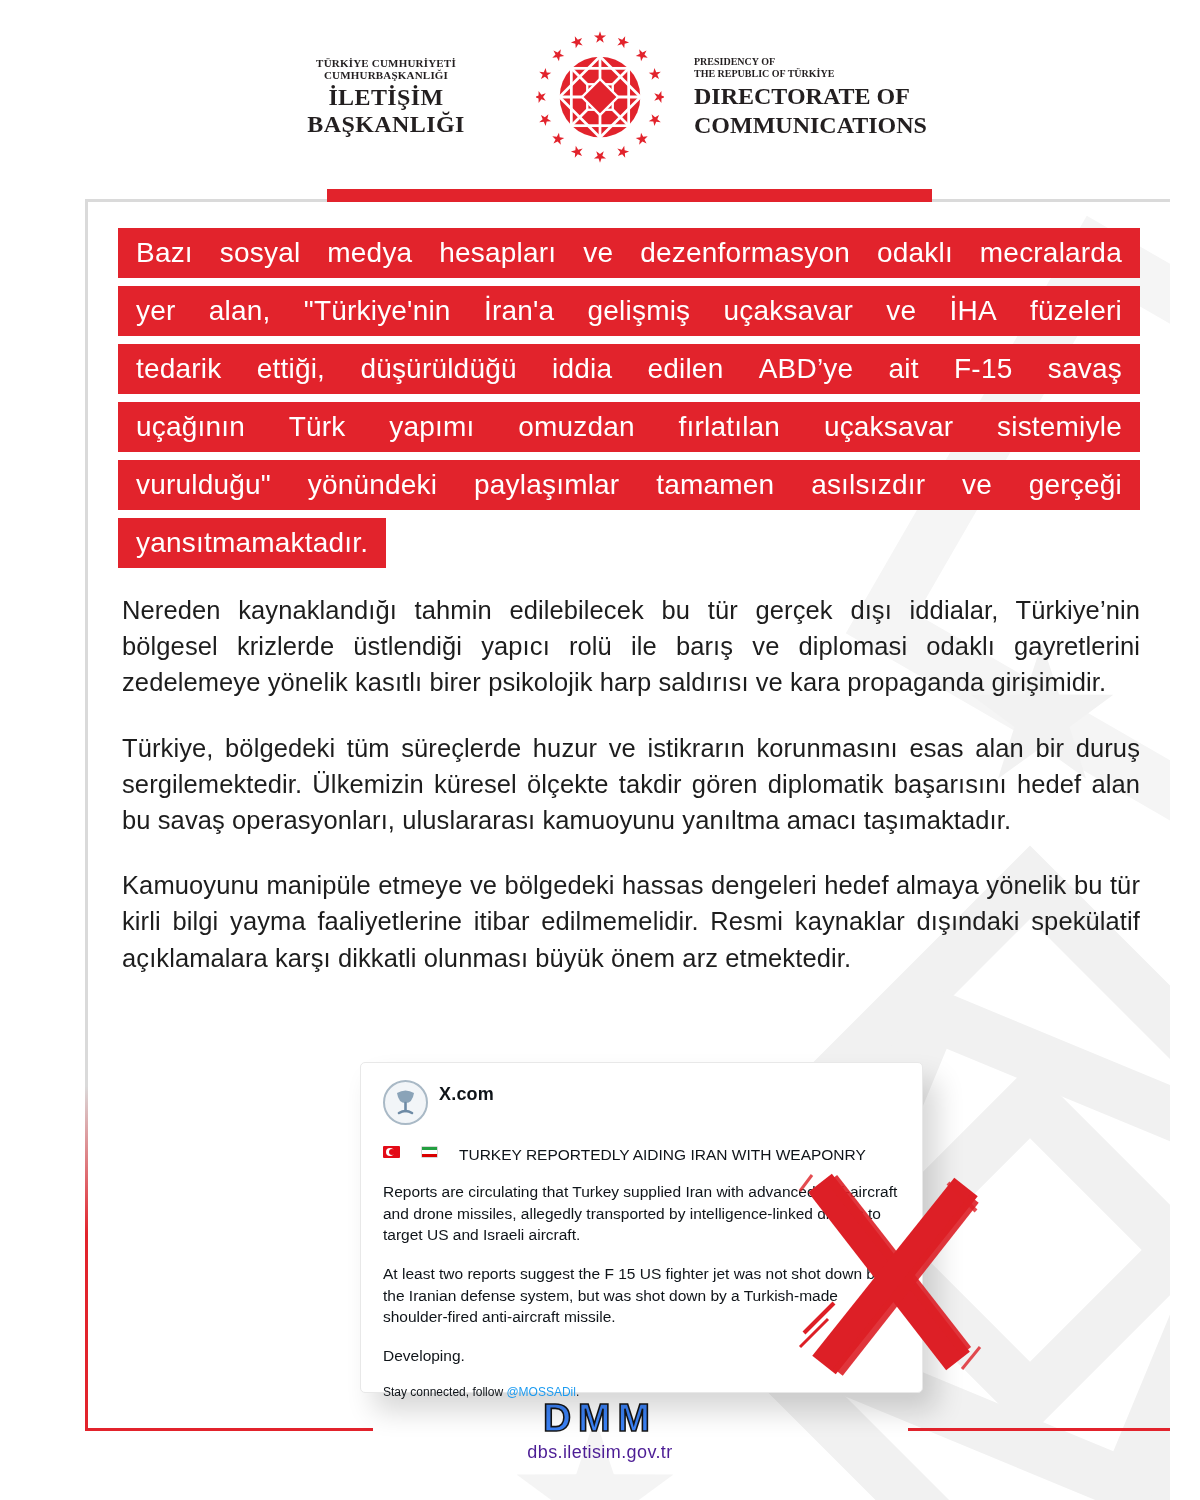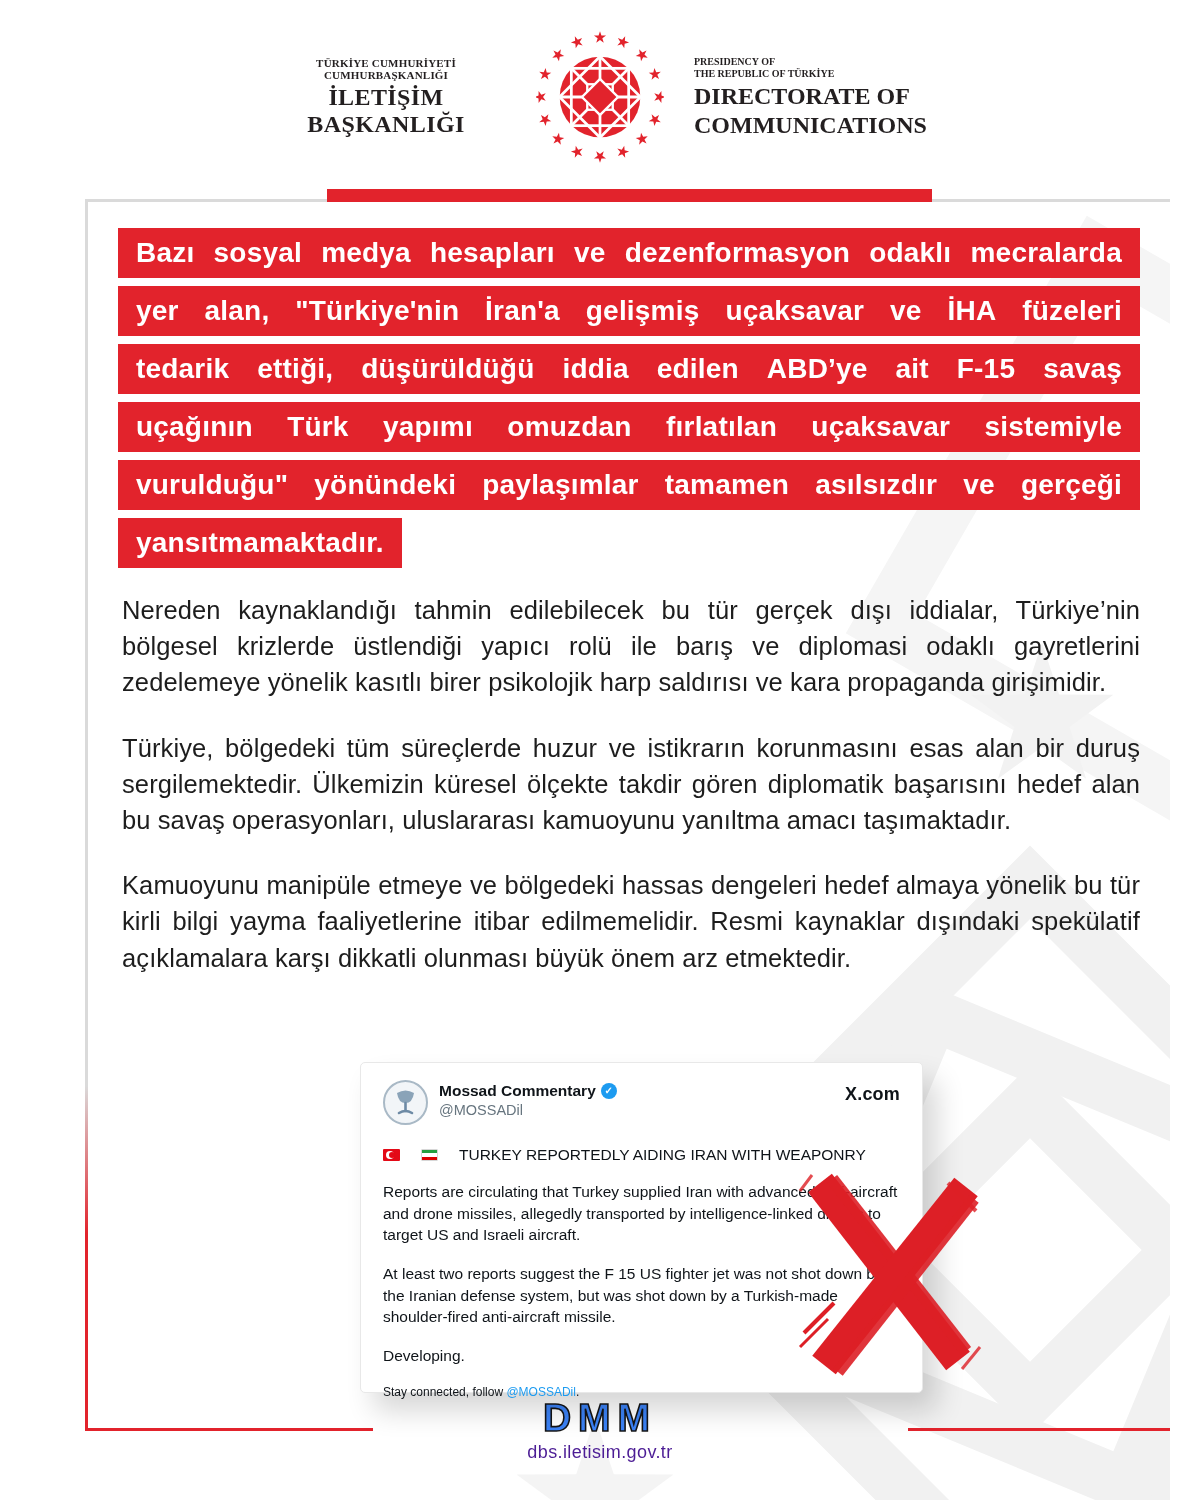--- a/index.html
+++ b/index.html
@@ -34,21 +34,21 @@
   .frame-right  { position:absolute; left:1142px; top:199px; width:3px; height:1232px;
                   background:linear-gradient(#dadada 0 62%, #e2232c 76% 100%); z-index:1; }
   .frame-bottom-left  { position:absolute; left:55px;  top:1428px; width:288px; height:3px; background:#e2232c; z-index:1; }
   .frame-bottom-right { position:absolute; left:878px; top:1428px; width:267px; height:3px; background:#e2232c; z-index:1; }
 
   
   .headline { position:absolute; left:88px; top:228px; width:1022px; z-index:2; }
   .hbar {
     display:flex; justify-content:space-between; align-items:flex-end;
     background:#e2232c; color:#ffffff;
-    font-weight:bold; font-size:28px; letter-spacing:.2px;
+    font-weight:normal; font-size:28px; letter-spacing:.2px;
     padding:9px 18px; margin-bottom:8px; min-height:50px;
   }
   .hbar:last-child { display:inline-flex; width:auto; gap:12px; }
 
   
   .paragraphs { position:absolute; left:92px; top:592px; width:1018px; z-index:2; }
   .paragraphs p {
     font-size:25.5px; line-height:1.42; color:#1d1d1d;
     text-align:justify; margin-bottom:29px; letter-spacing:.1px;
   }
@@ -62,21 +62,21 @@
   }
   .tw-head { display:flex; align-items:flex-start; }
   .tw-avatar { width:45px; height:45px; flex:0 0 auto; margin-right:11px; }
   .tw-names { flex:1 1 auto; padding-top:2px; }
   .tw-name-row { display:flex; align-items:center; gap:5px; }
   .tw-name { font-size:15.5px; font-weight:bold; }
   .tw-badge { width:16px; height:16px; border-radius:50%; background:#1d9bf0; color:#fff;
               font-size:10px; line-height:16px; text-align:center; display:inline-block; font-weight:bold; }
   .tw-handle { font-size:14.5px; color:#67757f; margin-top:2px; }
   .tw-source { font-size:18px; font-weight:bold; padding-top:4px; letter-spacing:.2px; }
-  .tw-headline { margin-top:21px; font-size:15.5px; display:flex; align-items:center; gap:21px; }
+  .tw-headline { margin-top:21px; font-size:15.5px; display:flex; gap:21px; }
   .flag { display:inline-block; width:17px; height:12px; border-radius:1px; position:relative; flex:0 0 auto; }
   .flag-tr { background:#e30a17; }
   .flag-tr::before { content:""; position:absolute; left:3px; top:2px; width:8px; height:8px; border-radius:50%; background:#fff; }
   .flag-tr::after  { content:""; position:absolute; left:5.5px; top:2.8px; width:6.4px; height:6.4px; border-radius:50%; background:#e30a17; }
   .flag-ir { background:linear-gradient(#239f40 0 33%, #ffffff 33% 66%, #da0000 66% 100%); border:.5px solid #d7d7d7; }
   .tw-body p { font-size:15.5px; line-height:1.4; margin-top:17px; }
   .tw-link { color:#1d9bf0; text-decoration:none; }
 
   
   .xmark { position:absolute; left:760px; top:1165px; width:205px; height:213px; z-index:4; }
@@ -221,27 +221,20 @@
   <div class="tweet">
     <div class="tw-head">
       <svg class="tw-avatar" viewBox="0 0 45 45">
         <circle cx="22.5" cy="22.5" r="21.5" fill="#f2f5f8" stroke="#a9b9c6" stroke-width="2"></circle>
         <g fill="none" stroke="#6d8aa5" stroke-width="2.6" stroke-linecap="round">
           <path d="M14 13 q8.5 -5 17 0 q-1.5 10 -8.5 10 q-7 0 -8.5 -10 Z" fill="#8aa3b8" stroke="none"></path>
           <line x1="22.5" y1="23" x2="22.5" y2="31"></line>
           <path d="M16 33 q6.5 -4 13 0"></path>
         </g>
       </svg>
-      <div class="tw-names">
-        <div class="tw-name-row">
-          <span class="tw-name">Mossad Commentary</span>
-          <span class="tw-badge">✓</span>
-        </div>
-        <div class="tw-handle">@MOSSADil</div>
-      </div>
       <div class="tw-source">X.com</div>
     </div>
 
     <div class="tw-headline">
       <span class="flag flag-tr"></span>
       <span class="flag flag-ir"></span>
       <span>TURKEY REPORTEDLY AIDING IRAN WITH WEAPONRY</span>
     </div>
 
     <div class="tw-body">

